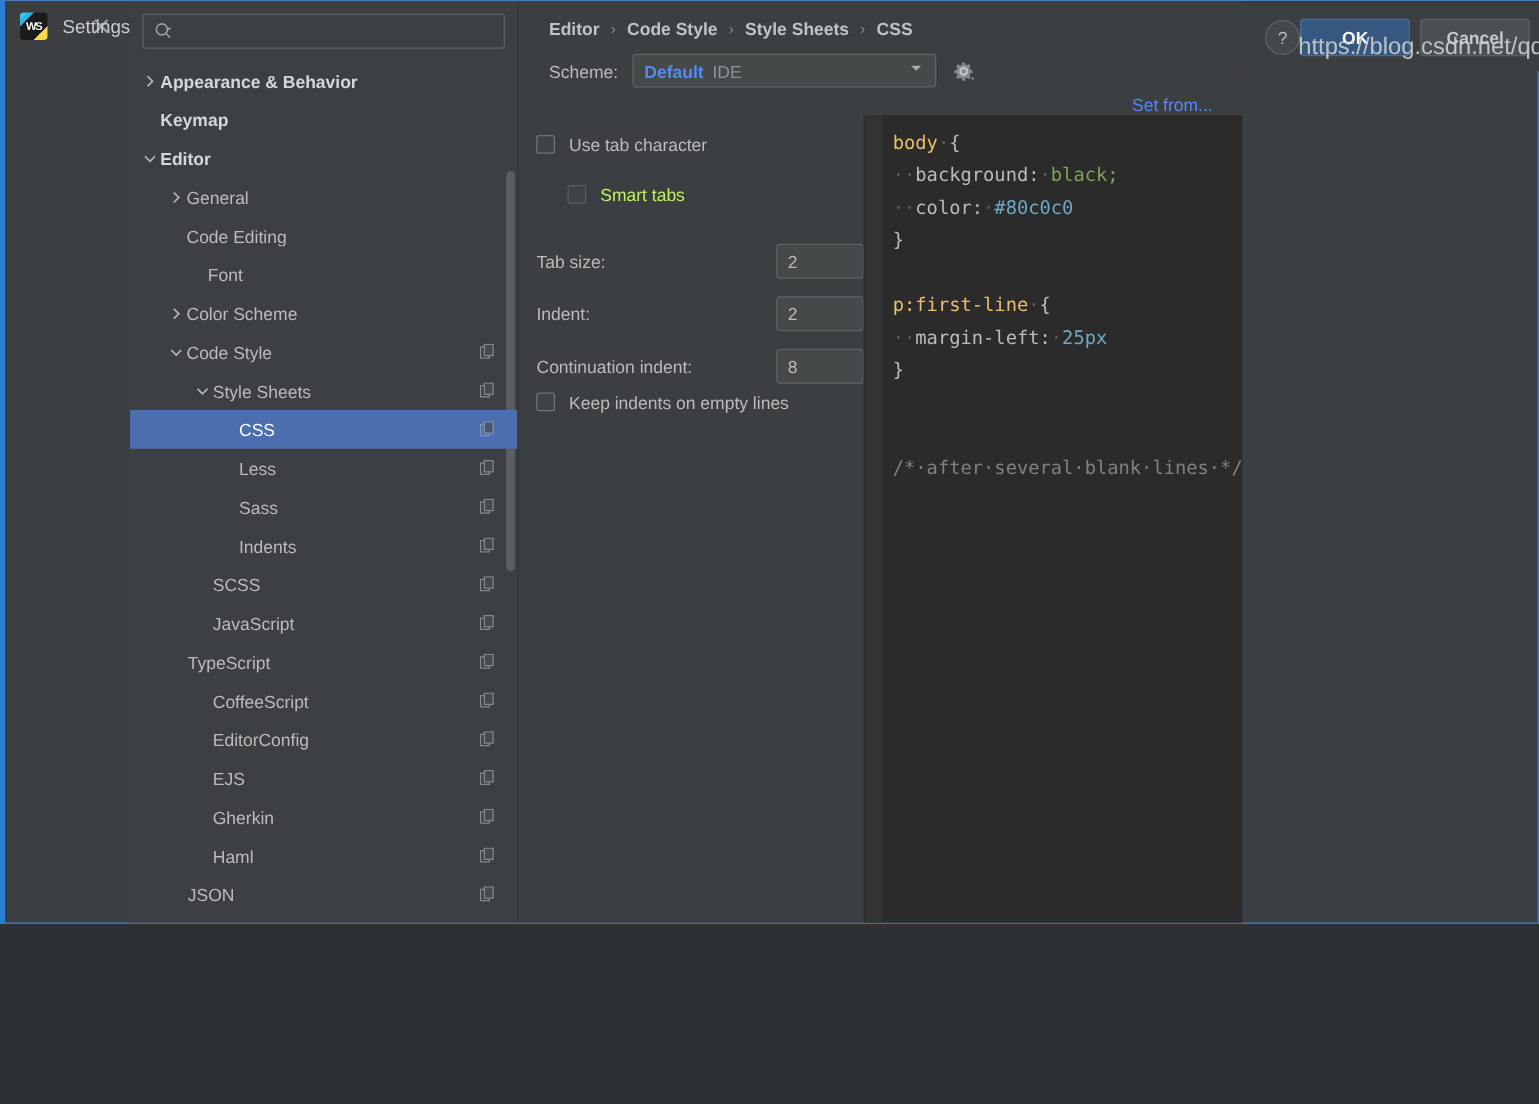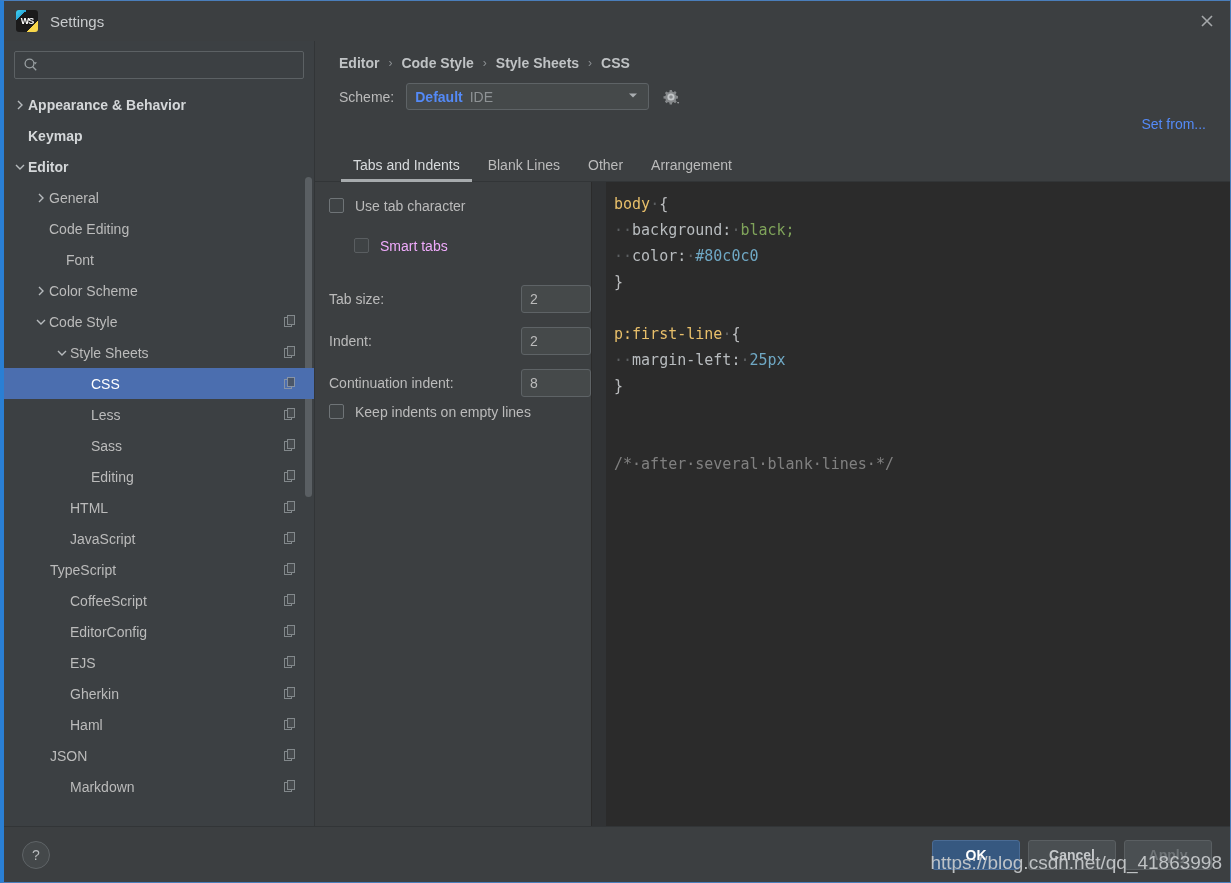--- a/index.html
+++ b/index.html
@@ -4,25 +4,25 @@
 <style>
   * { box-sizing: border-box; margin: 0; padding: 0; }
   html, body {
     width: 1231px; height: 883px;
     background: #2e3133;
     font-family: "Liberation Sans", sans-serif;
     overflow: hidden;
   }
   .window {
     position: absolute; left: 0; top: 0;
-    width: 1231px; height: 883px;
+    width: 1231px; height: 739px;
     background: #3c3f41;
     border: 1px solid #4a7ebb;
     border-left: 4px solid #2a7fd4;
-    display: flex; flex-direction: column;
+    display: flex; flex-direction: row;
   }
   
   .titlebar {
     height: 40px; flex: 0 0 40px;
     background: #3c3f41;
     display: flex; align-items: center;
     padding-left: 12px;
     position: relative;
   }
   .app-icon {
@@ -138,21 +138,21 @@
   }
   .form-row { display: flex; align-items: center; height: 42px; }
   .chk-row { display: flex; align-items: flex-start; height: 40px; cursor: pointer; }
   .chk-row.indent { padding-left: 25px; }
   .chk {
     width: 15px; height: 15px; flex: 0 0 15px;
     border: 1px solid #6f7477; border-radius: 2px; background: #3f4345;
   }
   .chk-label { margin-left: 11px; font-size: 14px; color: #bbbbbb; }
   .disabled .chk { border-color: #5a5e61; }
-  .disabled .chk-label { color: #f0abfc; }
+  .disabled .chk-label { color: #bef264; }
   .field-label { font-size: 14px; color: #bbbbbb; flex: 1 1 auto; }
   .num-field {
     width: 70px; height: 28px; background: #45494a;
     border: 1px solid #5e6366; border-radius: 3px;
     color: #bbbbbb; font-size: 14px; padding: 0 8px;
     font-family: "Liberation Sans", sans-serif; outline: none;
   }
   .preview {
     flex: 1 1 auto; background: #2b2b2b;
     border-left: 1px solid #2b2b2b; min-width: 0;
@@ -332,31 +332,31 @@
             <span class="tree-label">Sass</span>
             <span class="copy-icon">
               <svg width="13" height="13" viewBox="0 0 13 13">
                 <rect x="0.5" y="2.5" width="7" height="9" fill="none" stroke="#9aa0a3"></rect>
                 <rect x="3.5" y="0.5" width="7" height="9" fill="#4a4e51" stroke="#9aa0a3"></rect>
               </svg>
             </span>
           </div>
           <div class="tree-row" style="padding-left: 71px;">
             <span class="twisty"></span>
-            <span class="tree-label">Editing</span>
-            <span class="copy-icon">
-              <svg width="13" height="13" viewBox="0 0 13 13">
-                <rect x="0.5" y="2.5" width="7" height="9" fill="none" stroke="#9aa0a3"></rect>
-                <rect x="3.5" y="0.5" width="7" height="9" fill="#4a4e51" stroke="#9aa0a3"></rect>
-              </svg>
-            </span>
-          </div>
-          <div class="tree-row" style="padding-left: 50px;">
-            <span class="twisty"></span>
-            <span class="tree-label">HTML</span>
+            <span class="tree-label">Indents</span>
+            <span class="copy-icon">
+              <svg width="13" height="13" viewBox="0 0 13 13">
+                <rect x="0.5" y="2.5" width="7" height="9" fill="none" stroke="#9aa0a3"></rect>
+                <rect x="3.5" y="0.5" width="7" height="9" fill="#4a4e51" stroke="#9aa0a3"></rect>
+              </svg>
+            </span>
+          </div>
+          <div class="tree-row" style="padding-left: 50px;">
+            <span class="twisty"></span>
+            <span class="tree-label">SCSS</span>
             <span class="copy-icon">
               <svg width="13" height="13" viewBox="0 0 13 13">
                 <rect x="0.5" y="2.5" width="7" height="9" fill="none" stroke="#9aa0a3"></rect>
                 <rect x="3.5" y="0.5" width="7" height="9" fill="#4a4e51" stroke="#9aa0a3"></rect>
               </svg>
             </span>
           </div>
           <div class="tree-row" style="padding-left: 50px;">
             <span class="twisty"></span>
             <span class="tree-label">JavaScript</span>
@@ -479,26 +479,20 @@
             <path fill="#c3c6c8" d="M17 11.1v-2.2l-1.9-.3a5.3 5.3 0 0 0-.6-1.4l1.1-1.5-1.6-1.6-1.5 1.1a5.3 5.3 0 0 0-1.4-.6L10.9 3H8.7l-.3 1.9a5.3 5.3 0 0 0-1.4.6L5.5 4.4 3.9 6l1.1 1.5a5.3 5.3 0 0 0-.6 1.4L2.5 9.2v2.2l1.9.3c.14.5.35.97.6 1.4L3.9 14.6l1.6 1.6 1.5-1.1c.43.25.9.46 1.4.6l.3 1.9h2.2l.3-1.9c.5-.14.97-.35 1.4-.6l1.5 1.1 1.6-1.6-1.1-1.5c.25-.43.46-.9.6-1.4l1.8-.3z" opacity=".55"></path>
             <path d="M16.5 16.2 l2.2 0 l-1.1 1.6 z" fill="#c3c6c8" transform="translate(-0.5,-1)"></path>
           </svg>
         </div>
       </div>
 
       <div class="setfrom-row">
         <span class="link">Set from...</span>
       </div>
 
-      <div class="tabs" id="tabs">
-          <div class="tab active">Tabs and Indents</div>
-          <div class="tab">Blank Lines</div>
-          <div class="tab">Other</div>
-          <div class="tab">Arrangement</div>
-        </div>
 
       <div class="content">
 
         <div class="form">
           <div class="chk-row">
             <span class="chk"></span>
             <span class="chk-label">Use tab character</span>
           </div>
           <div class="chk-row indent disabled">
             <span class="chk"></span>

